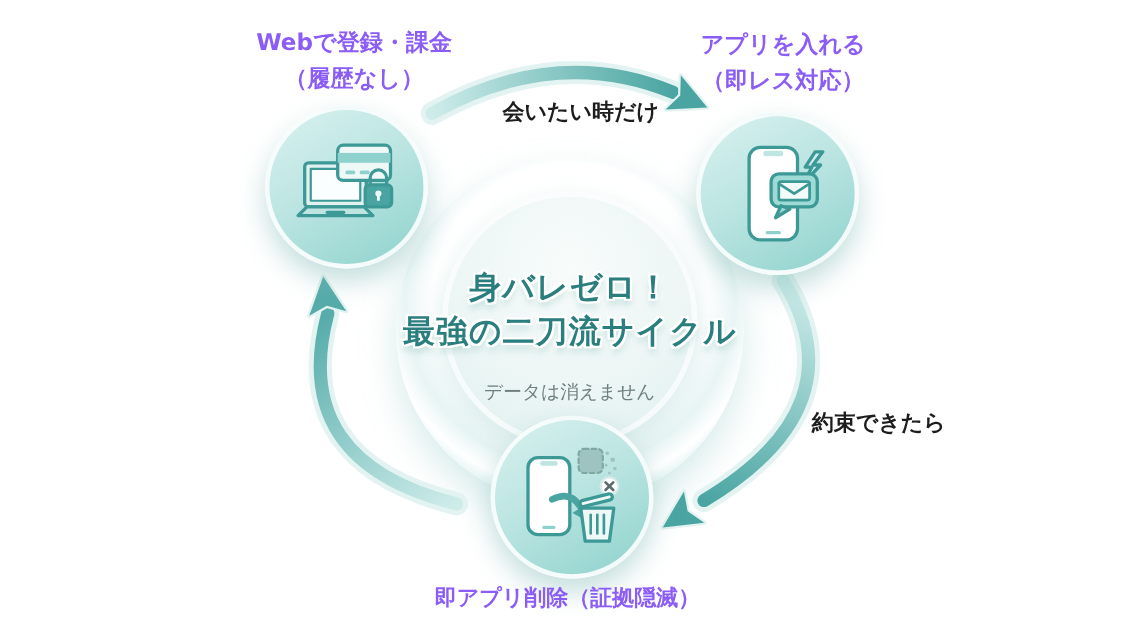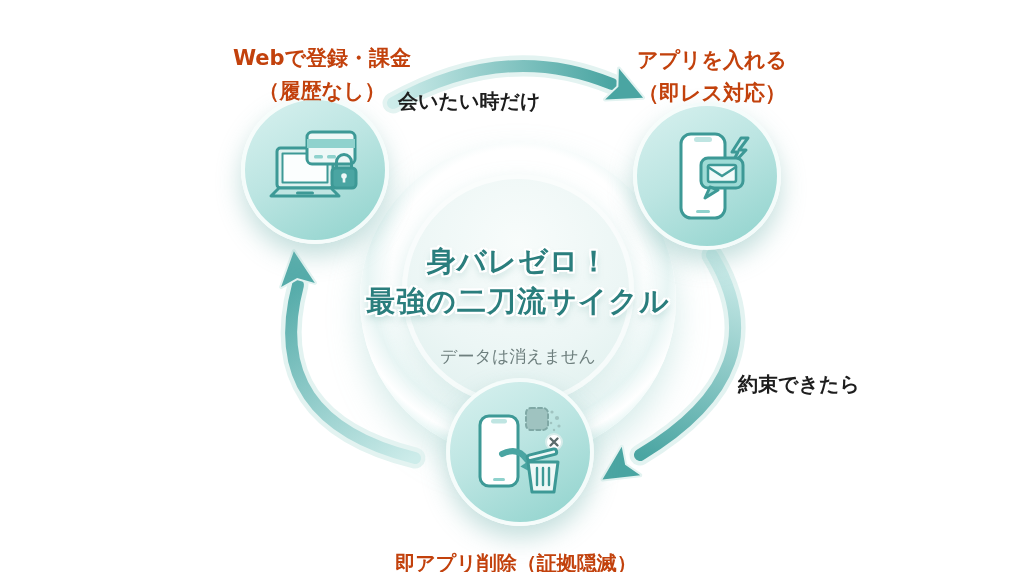--- a/index.html
+++ b/index.html
@@ -87,38 +87,37 @@
   .node-delete { left: 446px; top: 378px; }
   .node svg { display: block; }
 
   
   .node-label {
     position: absolute;
     z-index: 4;
     font-size: 21px;
     line-height: 1.55;
     font-weight: 700;
-    color: #c2410c;
+    color: #8b5cf6;
     text-align: center;
     white-space: nowrap;
-    margin-top: 20px;
   }
   .label-web    { left: 162px; top:  22px; width: 320px; }
   .label-app    { left: 552px; top:  24px; width: 320px; }
   .label-delete { left: 324px; top: 528px; width: 384px; font-size: 20px; }
 
   .arrow-label {
     position: absolute;
     z-index: 4;
     font-size: 20px;
     font-weight: 700;
     color: #1d1d1d;
     white-space: nowrap;
   }
-  .arrow-label-top   { left: 398px; top:  88px; width: 236px; text-align: left; font-family: Liberation Serif, serif; }
+  .arrow-label-top   { left: 410px; top:  88px; width: 236px; text-align: center; font-family: Liberation Serif, serif; }
   .arrow-label-right { left: 714px; top: 371px; text-align: left; margin-left: 24px; }
 
   
   .arrows-svg { position: absolute; left: 0; top: 0; z-index: 2; }
   .arrow-outline {
     fill: none;
     stroke: #e3f3f1;
     stroke-width: 21;
     stroke-linecap: round;
   }

